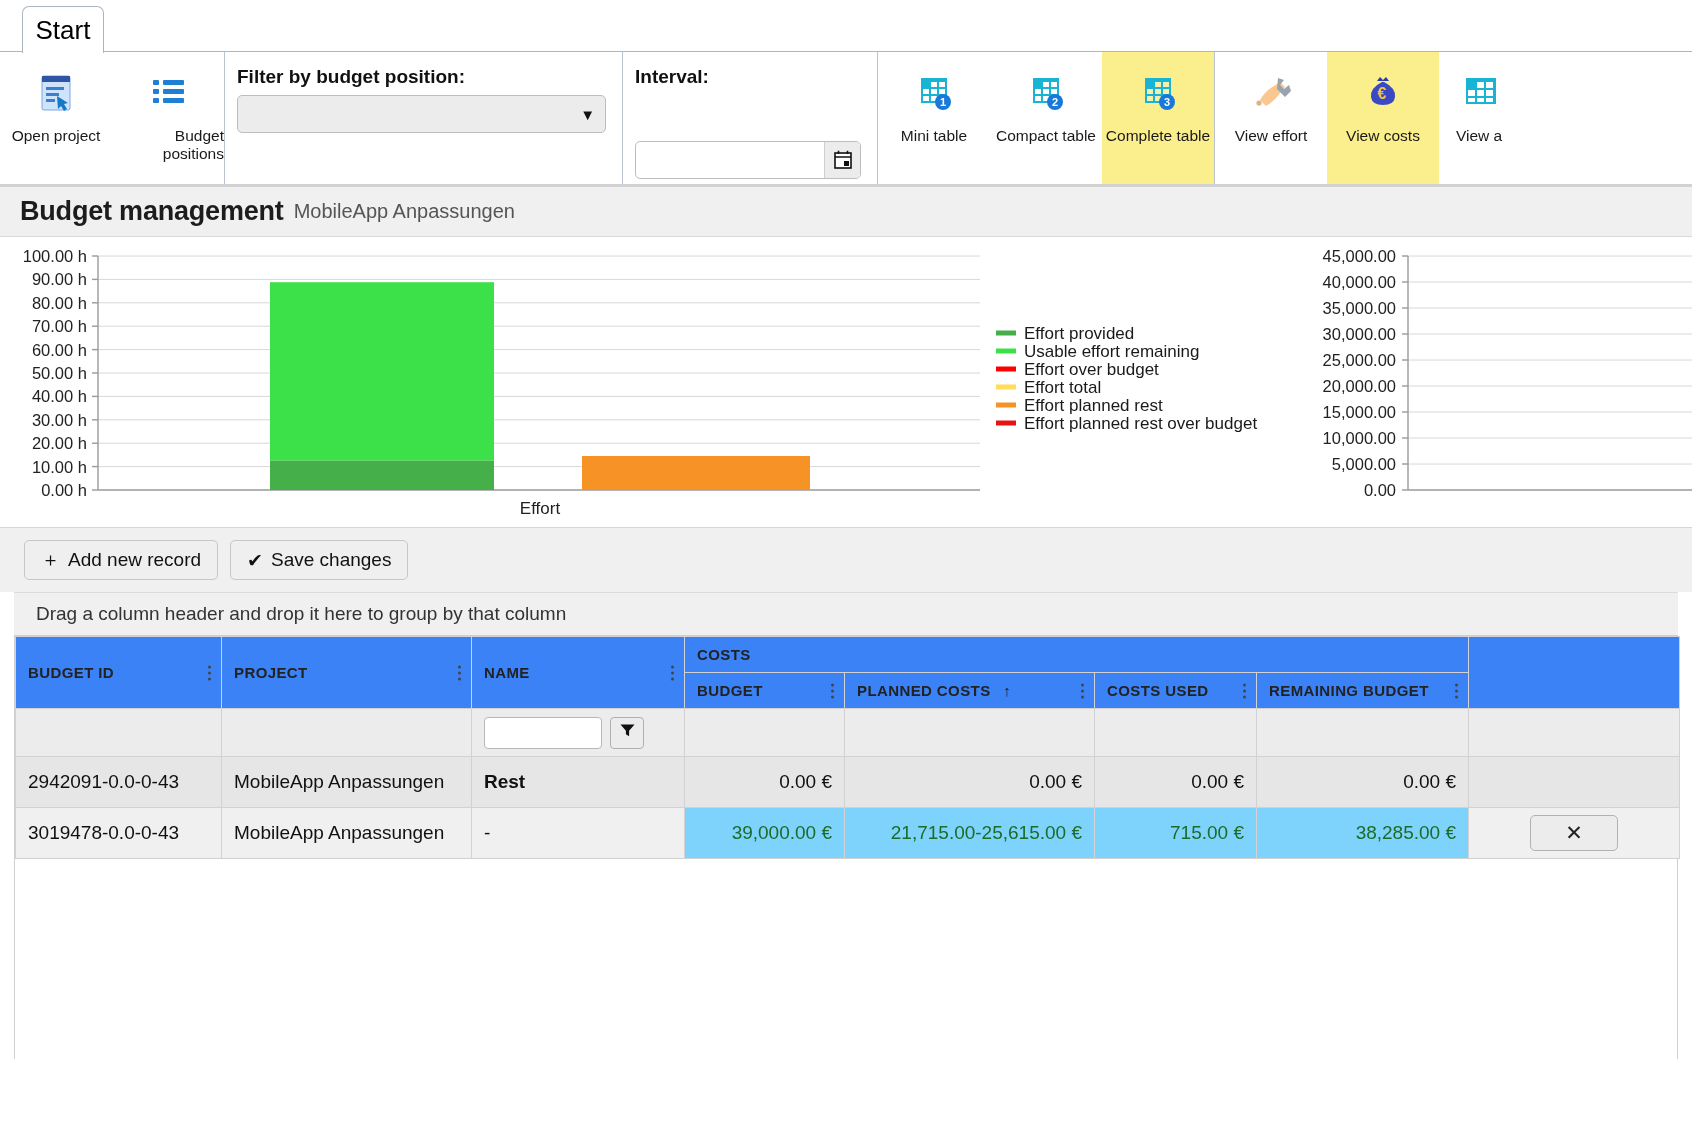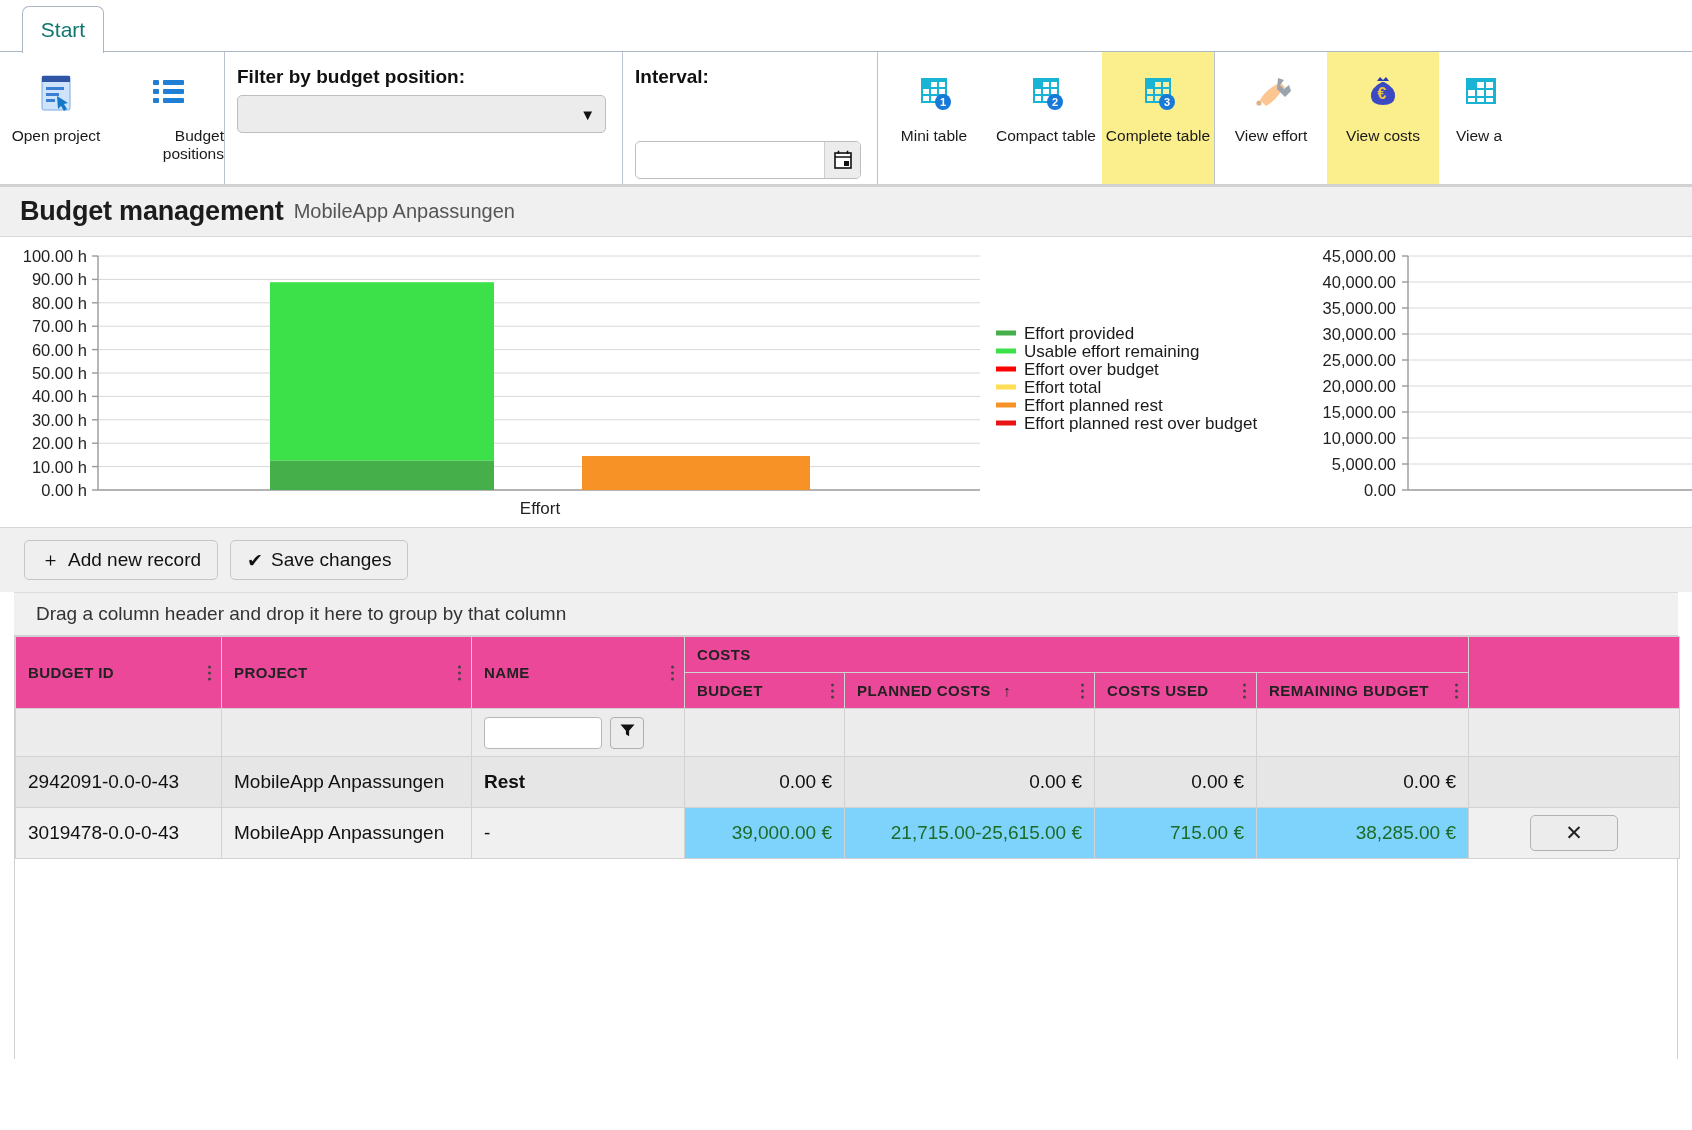--- a/index.html
+++ b/index.html
@@ -17,21 +17,21 @@
   .tabstrip { height:52px; position:relative; background:#fff; }
   .tabstrip:after {
     content:""; position:absolute; left:0; right:0; bottom:0; height:1px; background:#a9b6c4;
   }
   .tab {
     position:absolute; left:22px; top:6px; width:82px; height:47px;
     border:1px solid #a9b6c4; border-bottom:none;
     border-radius:7px 7px 0 0;
     background:#ffffff;
     display:flex; align-items:center; justify-content:center;
-    font-size:21px; color:#0f766e; z-index:3;
+    font-size:26px; color:#000000; z-index:3;
   }
 
   .ribbon {
     height:135px; display:flex; align-items:stretch;
     background:#fff;
     border-bottom:3px solid #d2d2d2;
     position:relative;
   }
   .rgroup { display:flex; align-items:stretch; border-right:1px solid #b9c4d0; }
   .rgroup.nolineR { border-right:none; }
@@ -95,21 +95,21 @@
     background:#f0f0f0; border-top:1px solid #dcdcdc; border-bottom:1px solid #cfcfcf;
     height:44px; display:flex; align-items:center; padding-left:22px;
     font-size:19px; color:#333;
     margin:0 14px 0 14px;
   }
   .gridwrap { margin:0 14px; border-left:1px solid #d0d0d0; border-right:1px solid #d0d0d0; }
   table.grid { border-collapse:collapse; width:100%; table-layout:fixed; }
   table.grid th, table.grid td { border:1px solid #d2d2d2; }
 
   th.hcell {
-    background:#ec4899; font-size:15px; font-weight:bold; letter-spacing:0.4px;
+    background:#3b82f6; font-size:15px; font-weight:bold; letter-spacing:0.4px;
     color:#222; text-align:left; padding:8px 12px; position:relative; height:36px;
     vertical-align:middle;
   }
   th.hcell .kebab {
     position:absolute; right:10px; top:50%; transform:translateY(-50%);
     line-height:0;
   }
   .dot { width:3px; height:3px; background:#444; border-radius:50%; margin:3px 0; }
   .sortarrow { font-size:15px; margin-left:8px; }
 

